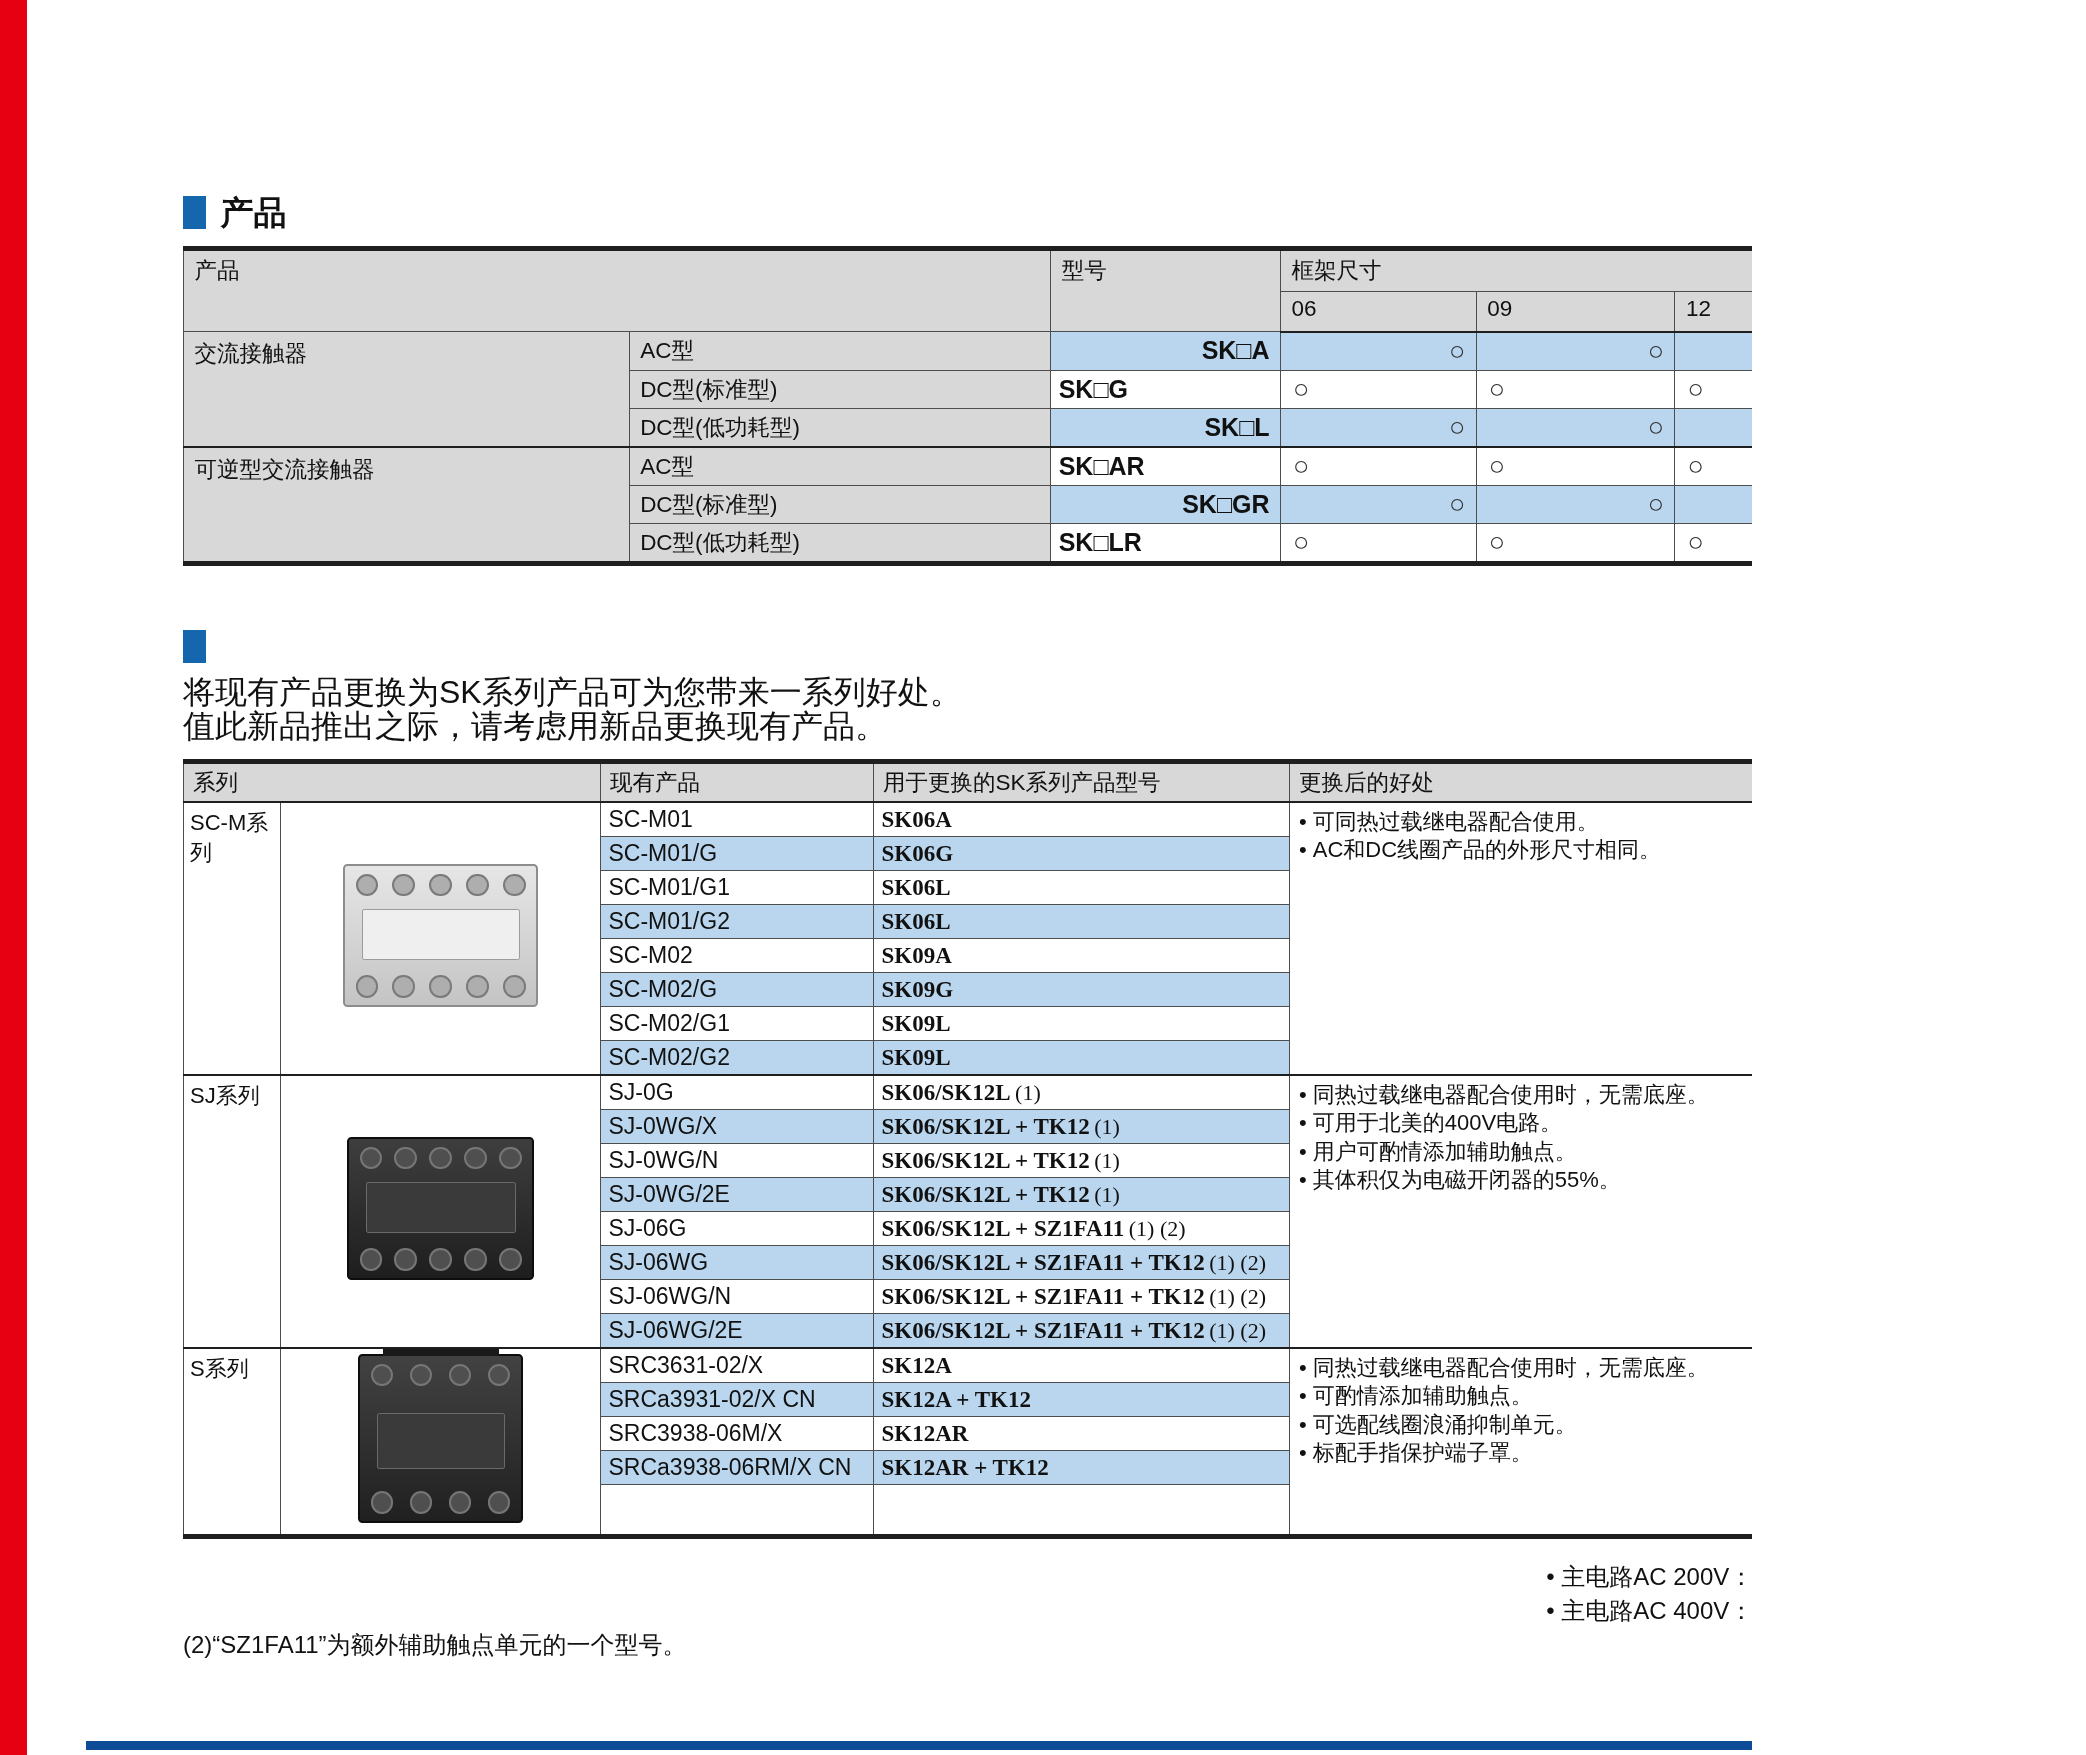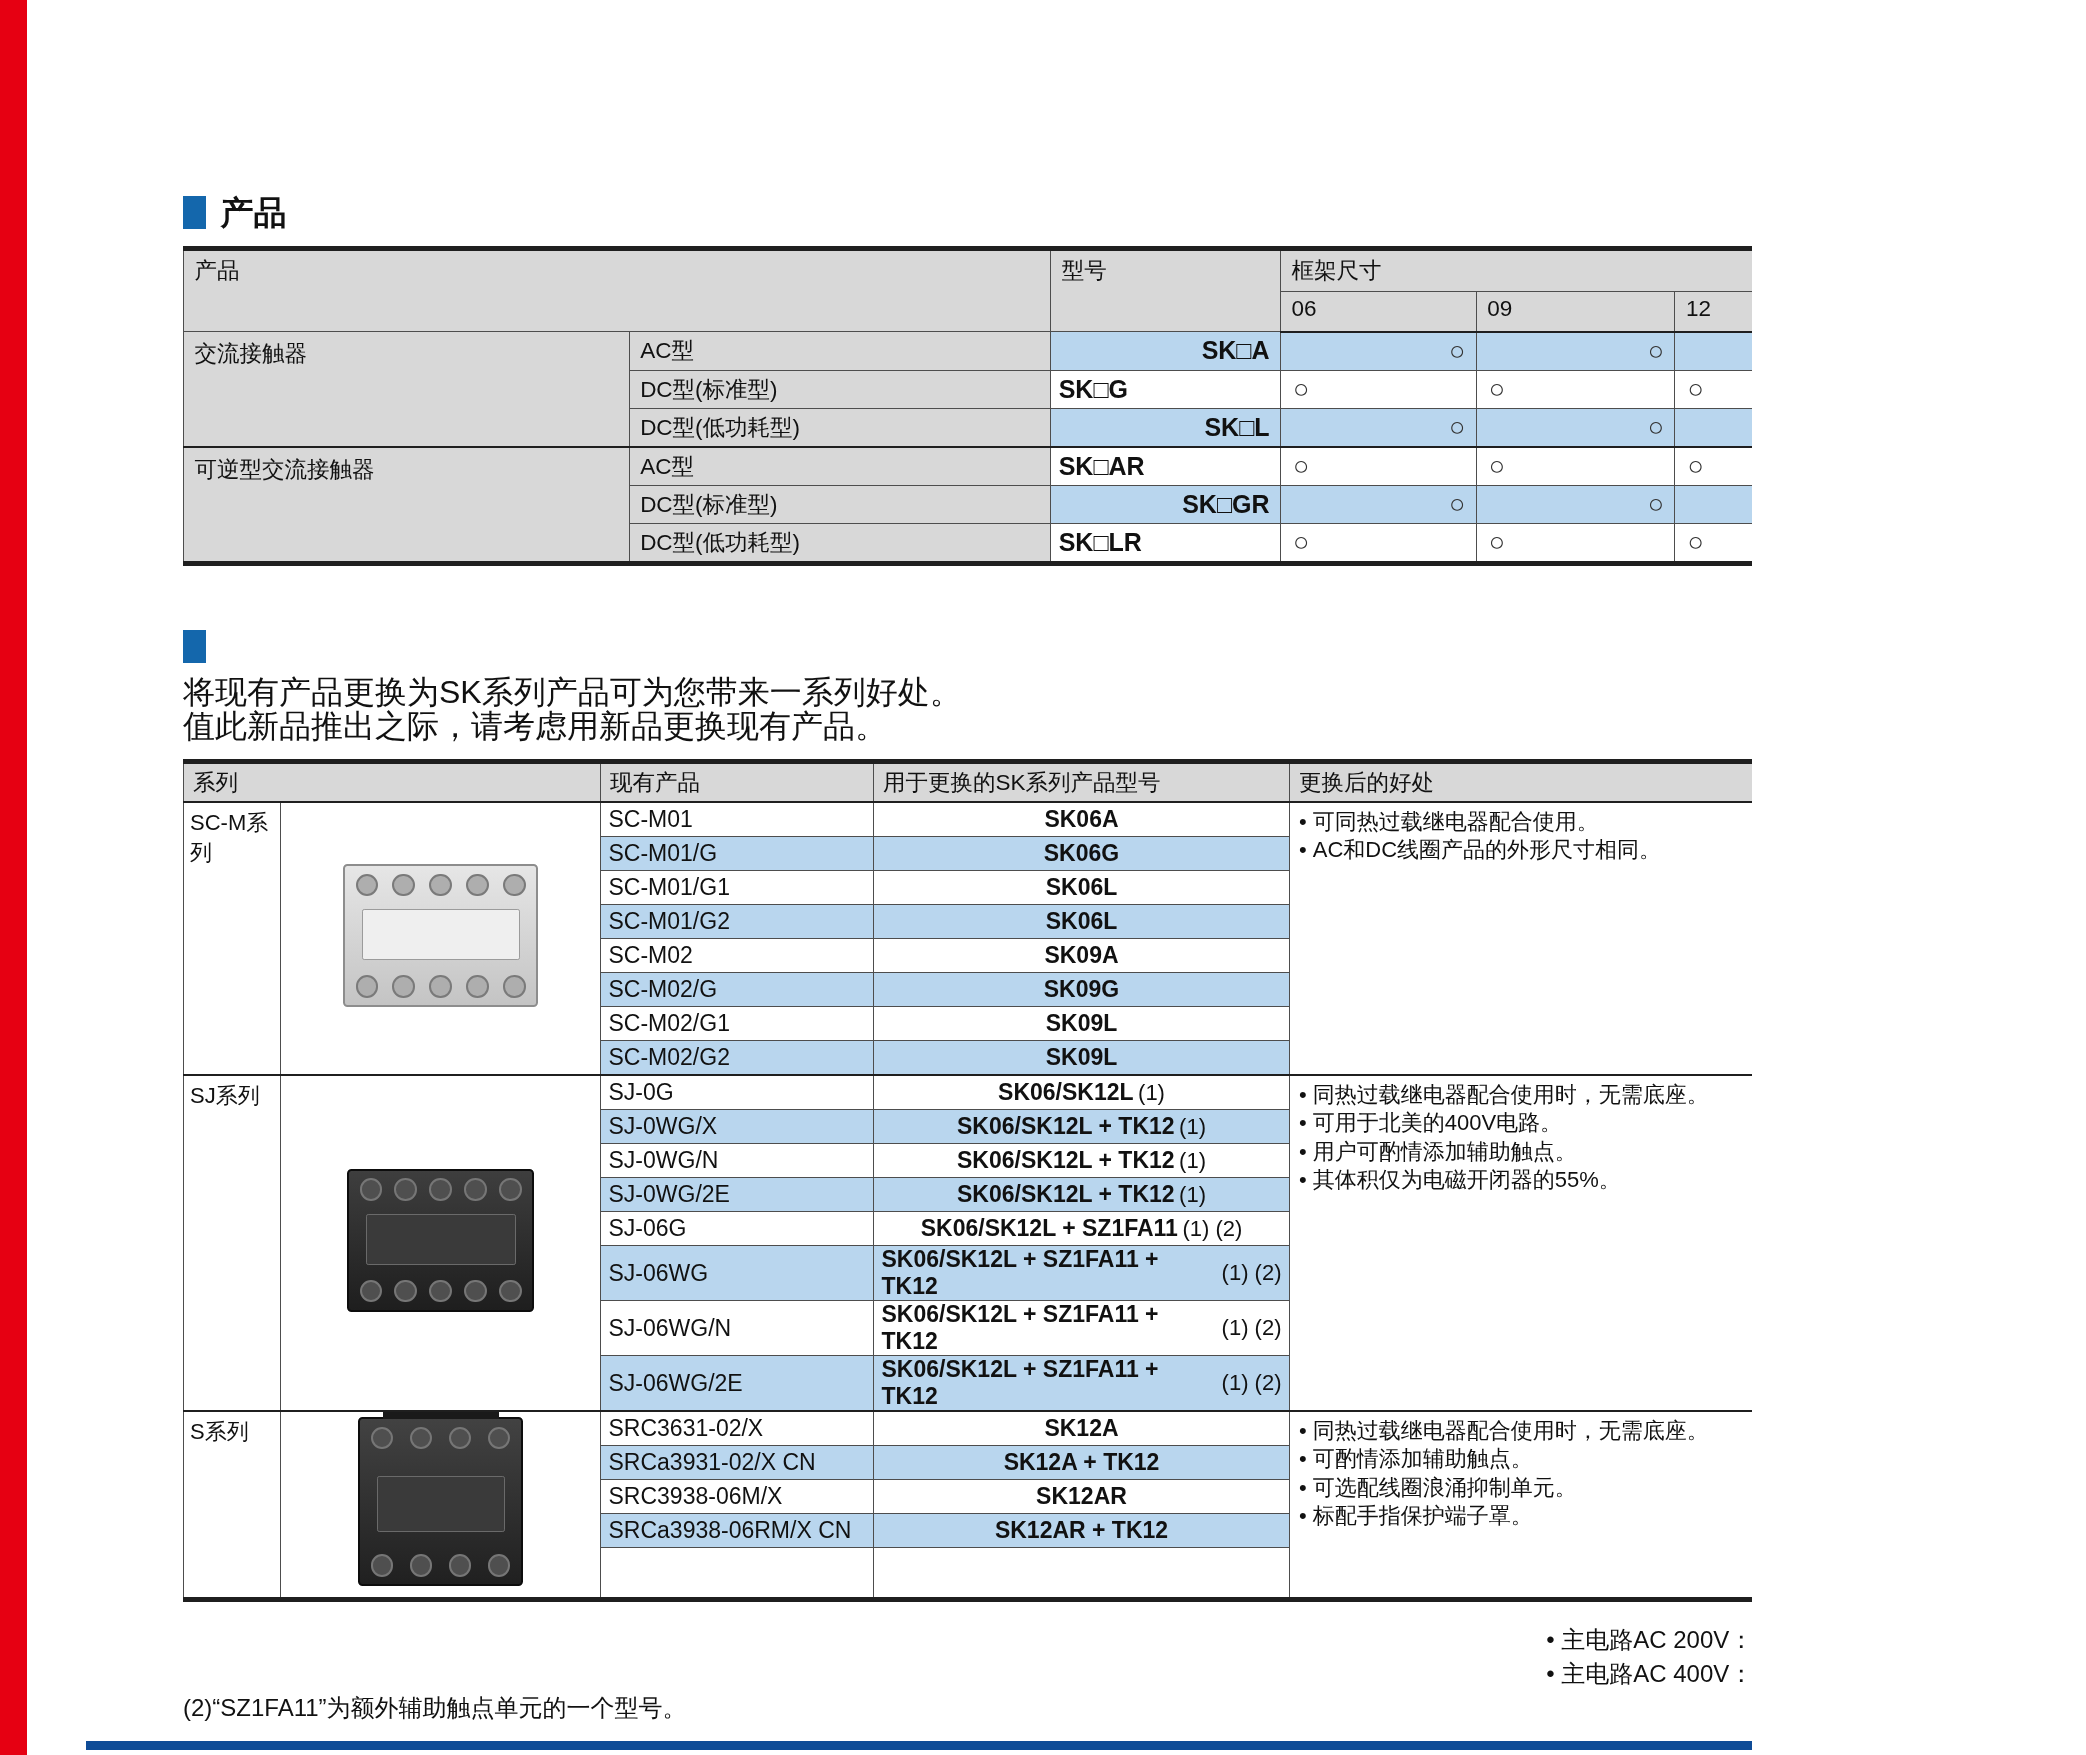--- a/index.html
+++ b/index.html
@@ -49,21 +49,21 @@
   
   .t2{margin-top:16.5px;border-top:5.2px solid #1f1f1f;border-bottom:5.2px solid #1f1f1f;}
   .t2 th{background:#d8d8d8;font-size:22.5px;padding:3px 9px;height:31px;border-bottom:2.2px solid #1f1f1f;}
   .t2 .c-ser{width:97px;} .t2 .c-img{width:320px;} .t2 .c-cur{width:273px;}
   .t2 .c-rep{width:416px;} .t2 .c-ben{width:523px;}
   .t2 td{height:33px;font-size:22.5px;}
   .t2 .cell-series{vertical-align:top;padding:4.5px 4.5px 0 6px;font-size:22px;}
   .t2 .cell-photo{vertical-align:middle;text-align:center;}
   .t2 .cell-cur{font-weight:normal;font-size:23px;padding:0 7.5px;}
   .t2 .cell-rep{font-weight:bold;font-size:23px;padding:0 7.5px;}
-  .t2 .rep-flex{display:flex;justify-content:center;align-items:center;}
+  .t2 .rep-flex{display:flex;justify-content:flex-start;align-items:center;font-family:Liberation Serif, serif;}
   .t2 .rep-note{font-weight:normal;font-size:22px;white-space:nowrap;padding-left:4.5px;}
   .t2 .cell-ben{vertical-align:top;padding:4.5px 9px;font-size:22px;line-height:28.5px;}
   .t2 tr.hl .cell-cur,.t2 tr.hl .cell-rep{background:#b9d6ee;}
   .t2 tr.group-start td{border-top:2.2px solid #1f1f1f;}
   .t2 .filler td{height:49px;}
   .benefit{display:flex;gap:6px;}
   .benefit .b{flex:0 0 auto;}
 
   
   .footnotes{margin-top:21px;font-size:24px;line-height:34px;}

